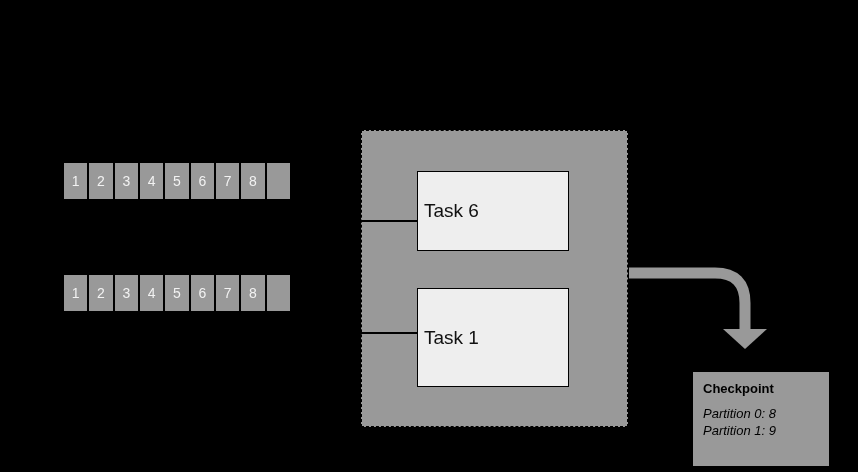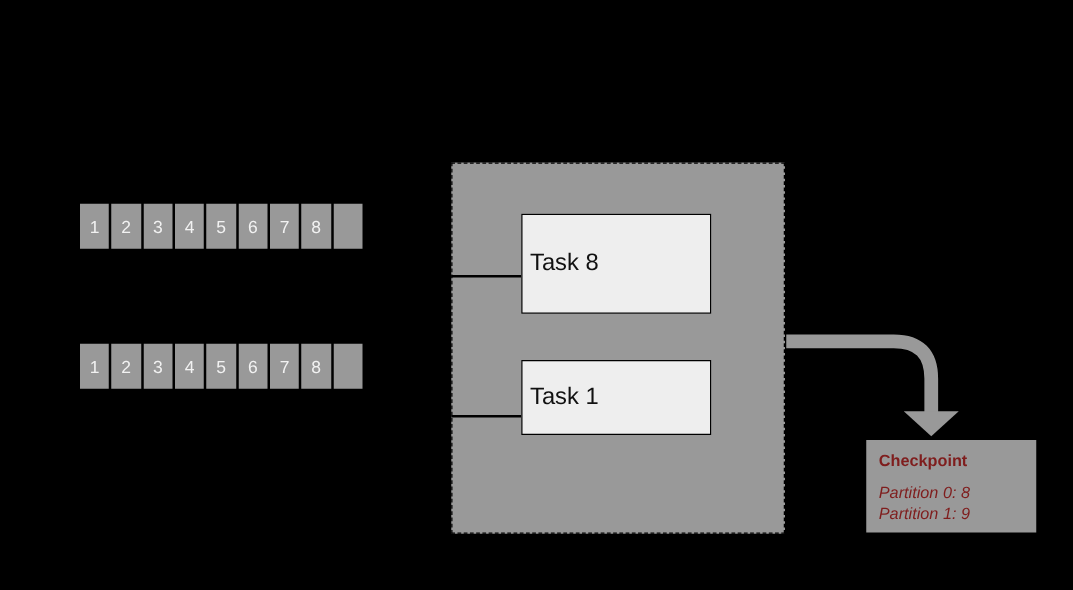--- a/index.html
+++ b/index.html
@@ -48,21 +48,21 @@
     width: 152px;
     background: #eeeeee;
     border: 1px solid #000000;
     display: flex;
     align-items: center;
     padding-left: 6px;
     font-size: 19px;
     color: #111111;
   }
   .task.t0 { top: 171px; height: 80px; }
-  .task.t1 { top: 288px; height: 60px; }
+  .task.t1 { top: 288px; height: 99px; }
   .connector {
     position: absolute;
     left: 361px;
     width: 56px;
     height: 1.5px;
     background: #000000;
   }
   .connector.c0 { top: 220px; }
   .connector.c1 { top: 332px; }
   
@@ -70,25 +70,25 @@
     position: absolute;
     left: 627px;
     top: 258px;
     width: 170px;
     height: 100px;
   }
   
   .checkpoint {
     position: absolute;
     left: 693px;
-    top: 352px;
+    top: 372px;
     width: 136px;
-    height: 74px;
+    height: 94px;
     background: #999999;
-    color: #7f1d1d;
+    color: #000000;
     font-size: 13px;
   }
   .cp-title {
     font-weight: bold;
     padding: 9px 10px 0 10px;
     line-height: 15px;
   }
   .cp-entries {
     padding: 9px 10px 0 10px;
     line-height: 17px;
@@ -123,21 +123,21 @@
     <span class="pcell">8</span>
     <span class="pcell"></span>
   </div>
 
   <div class="stream-container"></div>
 
   <div class="connector c0"></div>
   <div class="connector c1"></div>
 
   <div class="task t0">
-    <span>Task 8</span>
+    <span>Task 6</span>
   </div>
   <div class="task t1">
     <span>Task 1</span>
   </div>
 
   <svg class="arrow-svg" viewBox="0 0 170 100">
     <path d="M 2 15 L 88 15 Q 118 15 118 45 L 118 72" stroke="#999999" stroke-width="11" fill="none"></path>
     <polygon points="96,71 140,71 118,91" fill="#999999"></polygon>
   </svg>
 

